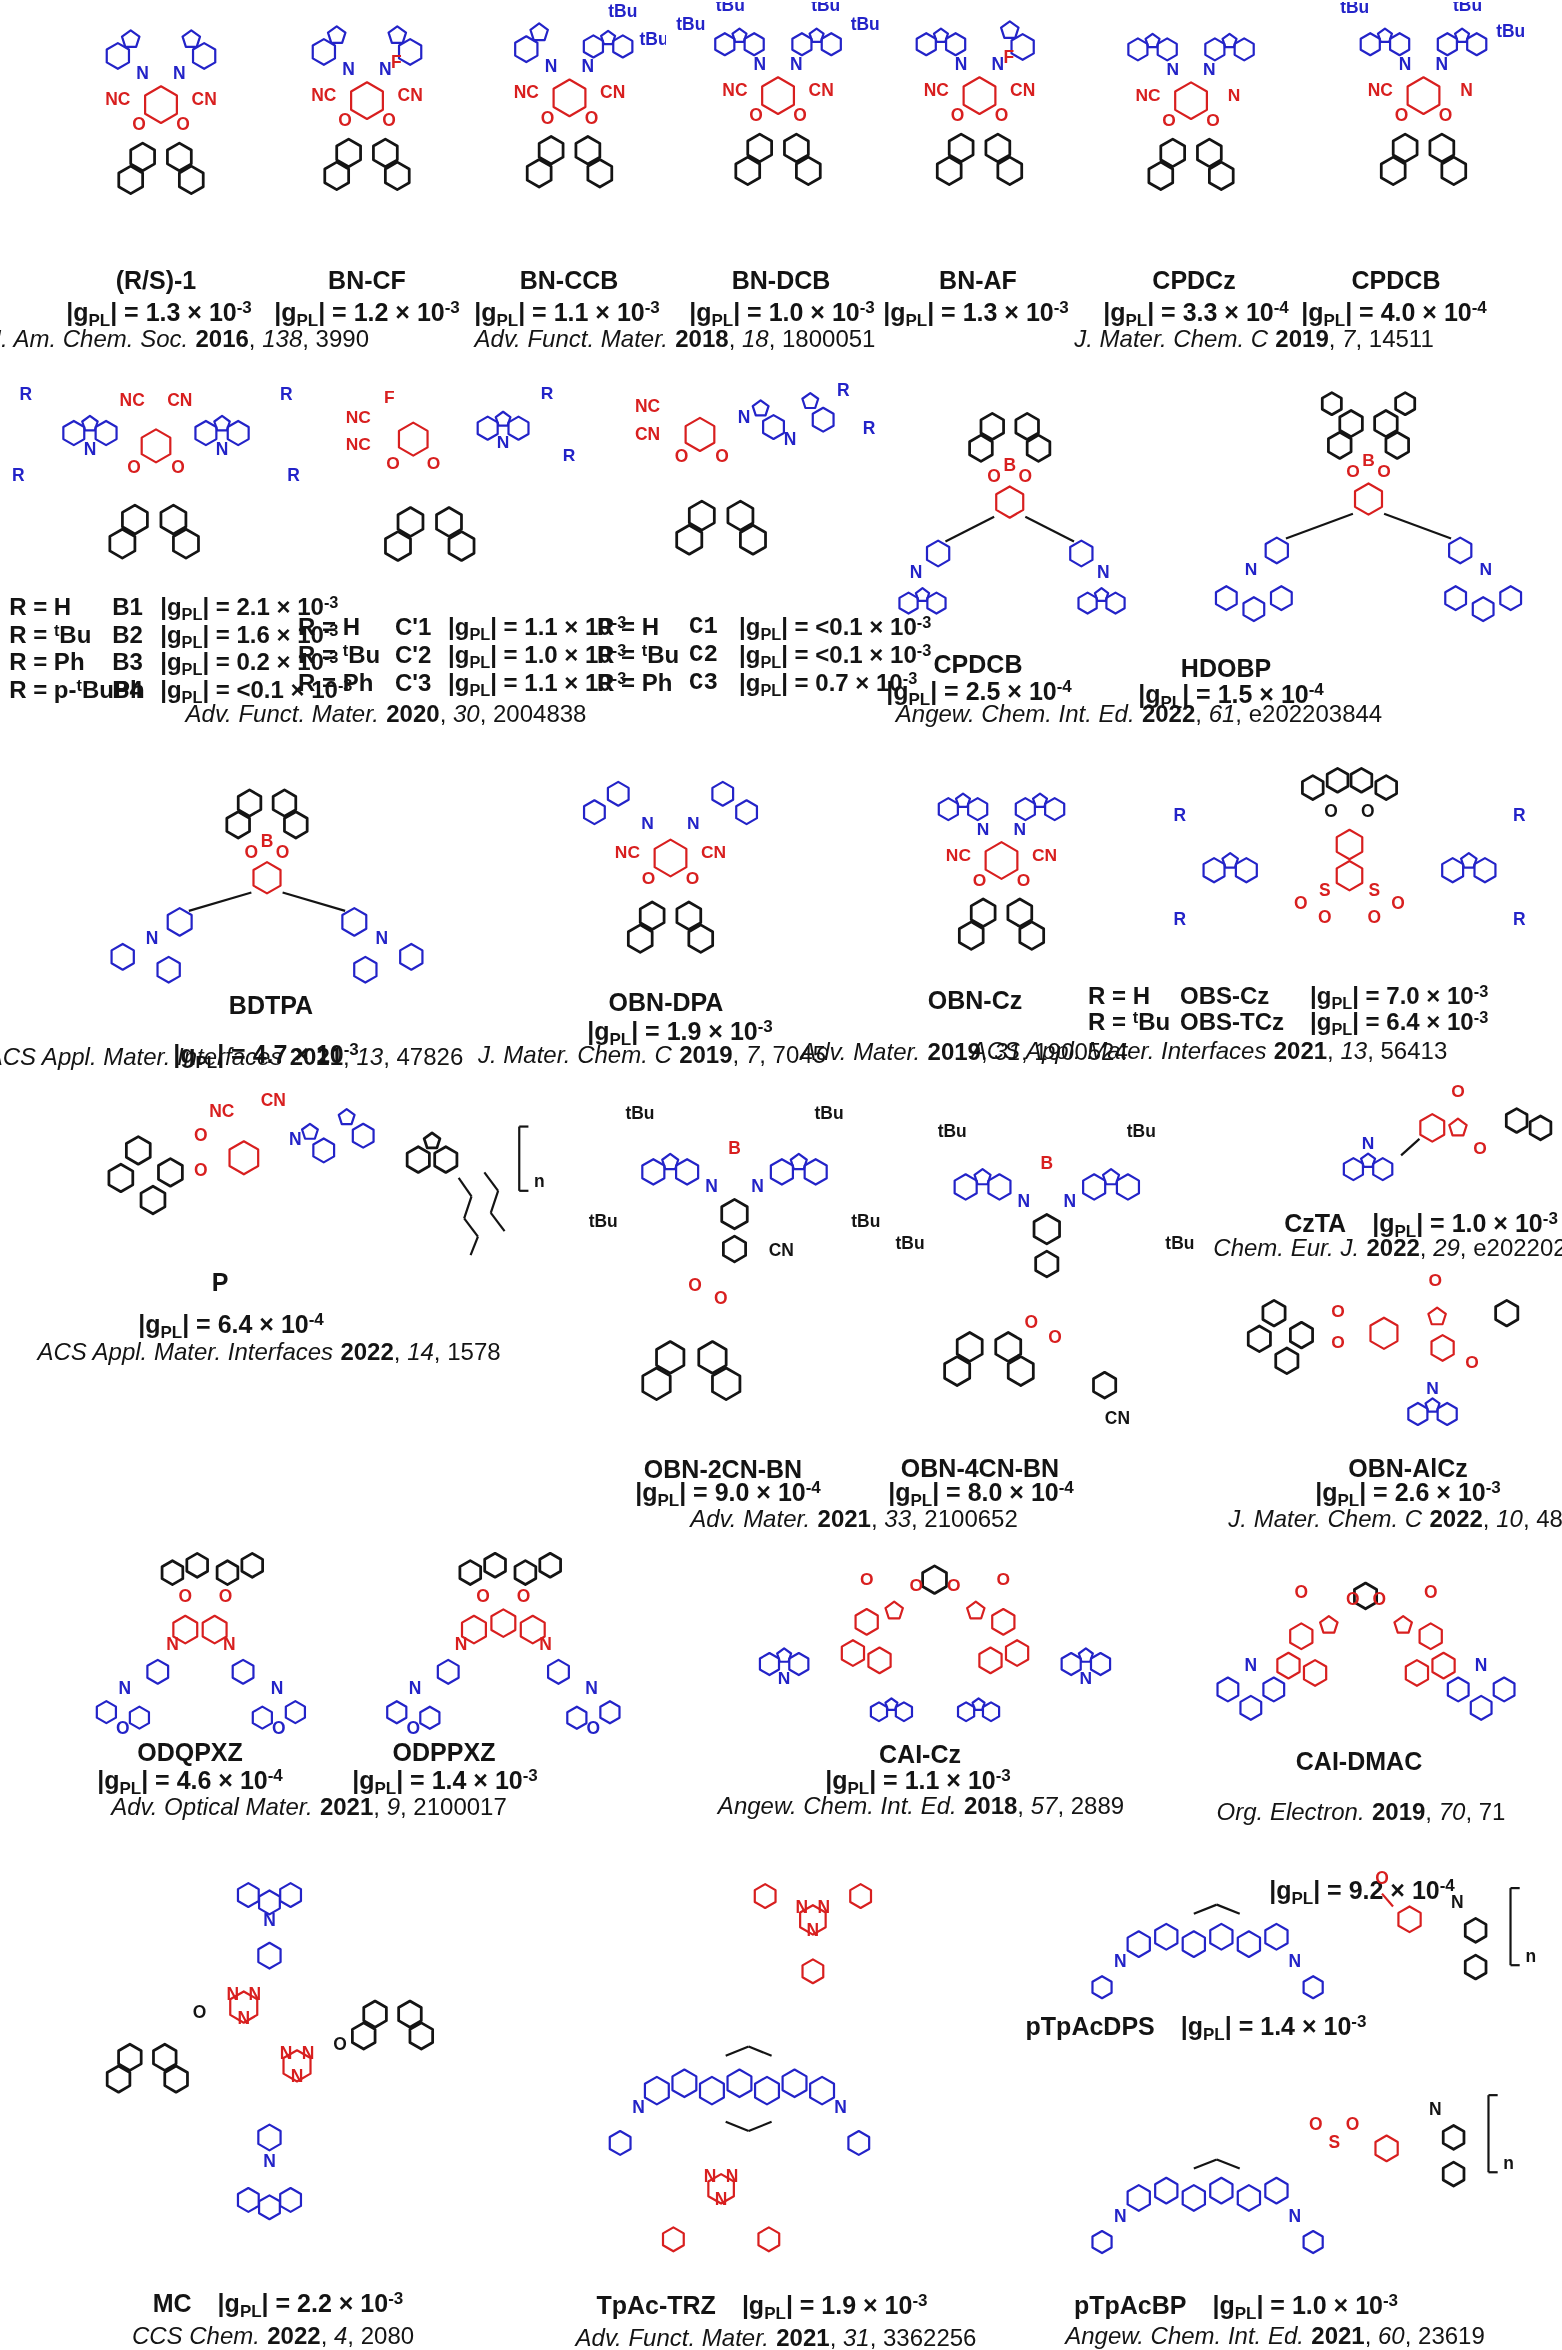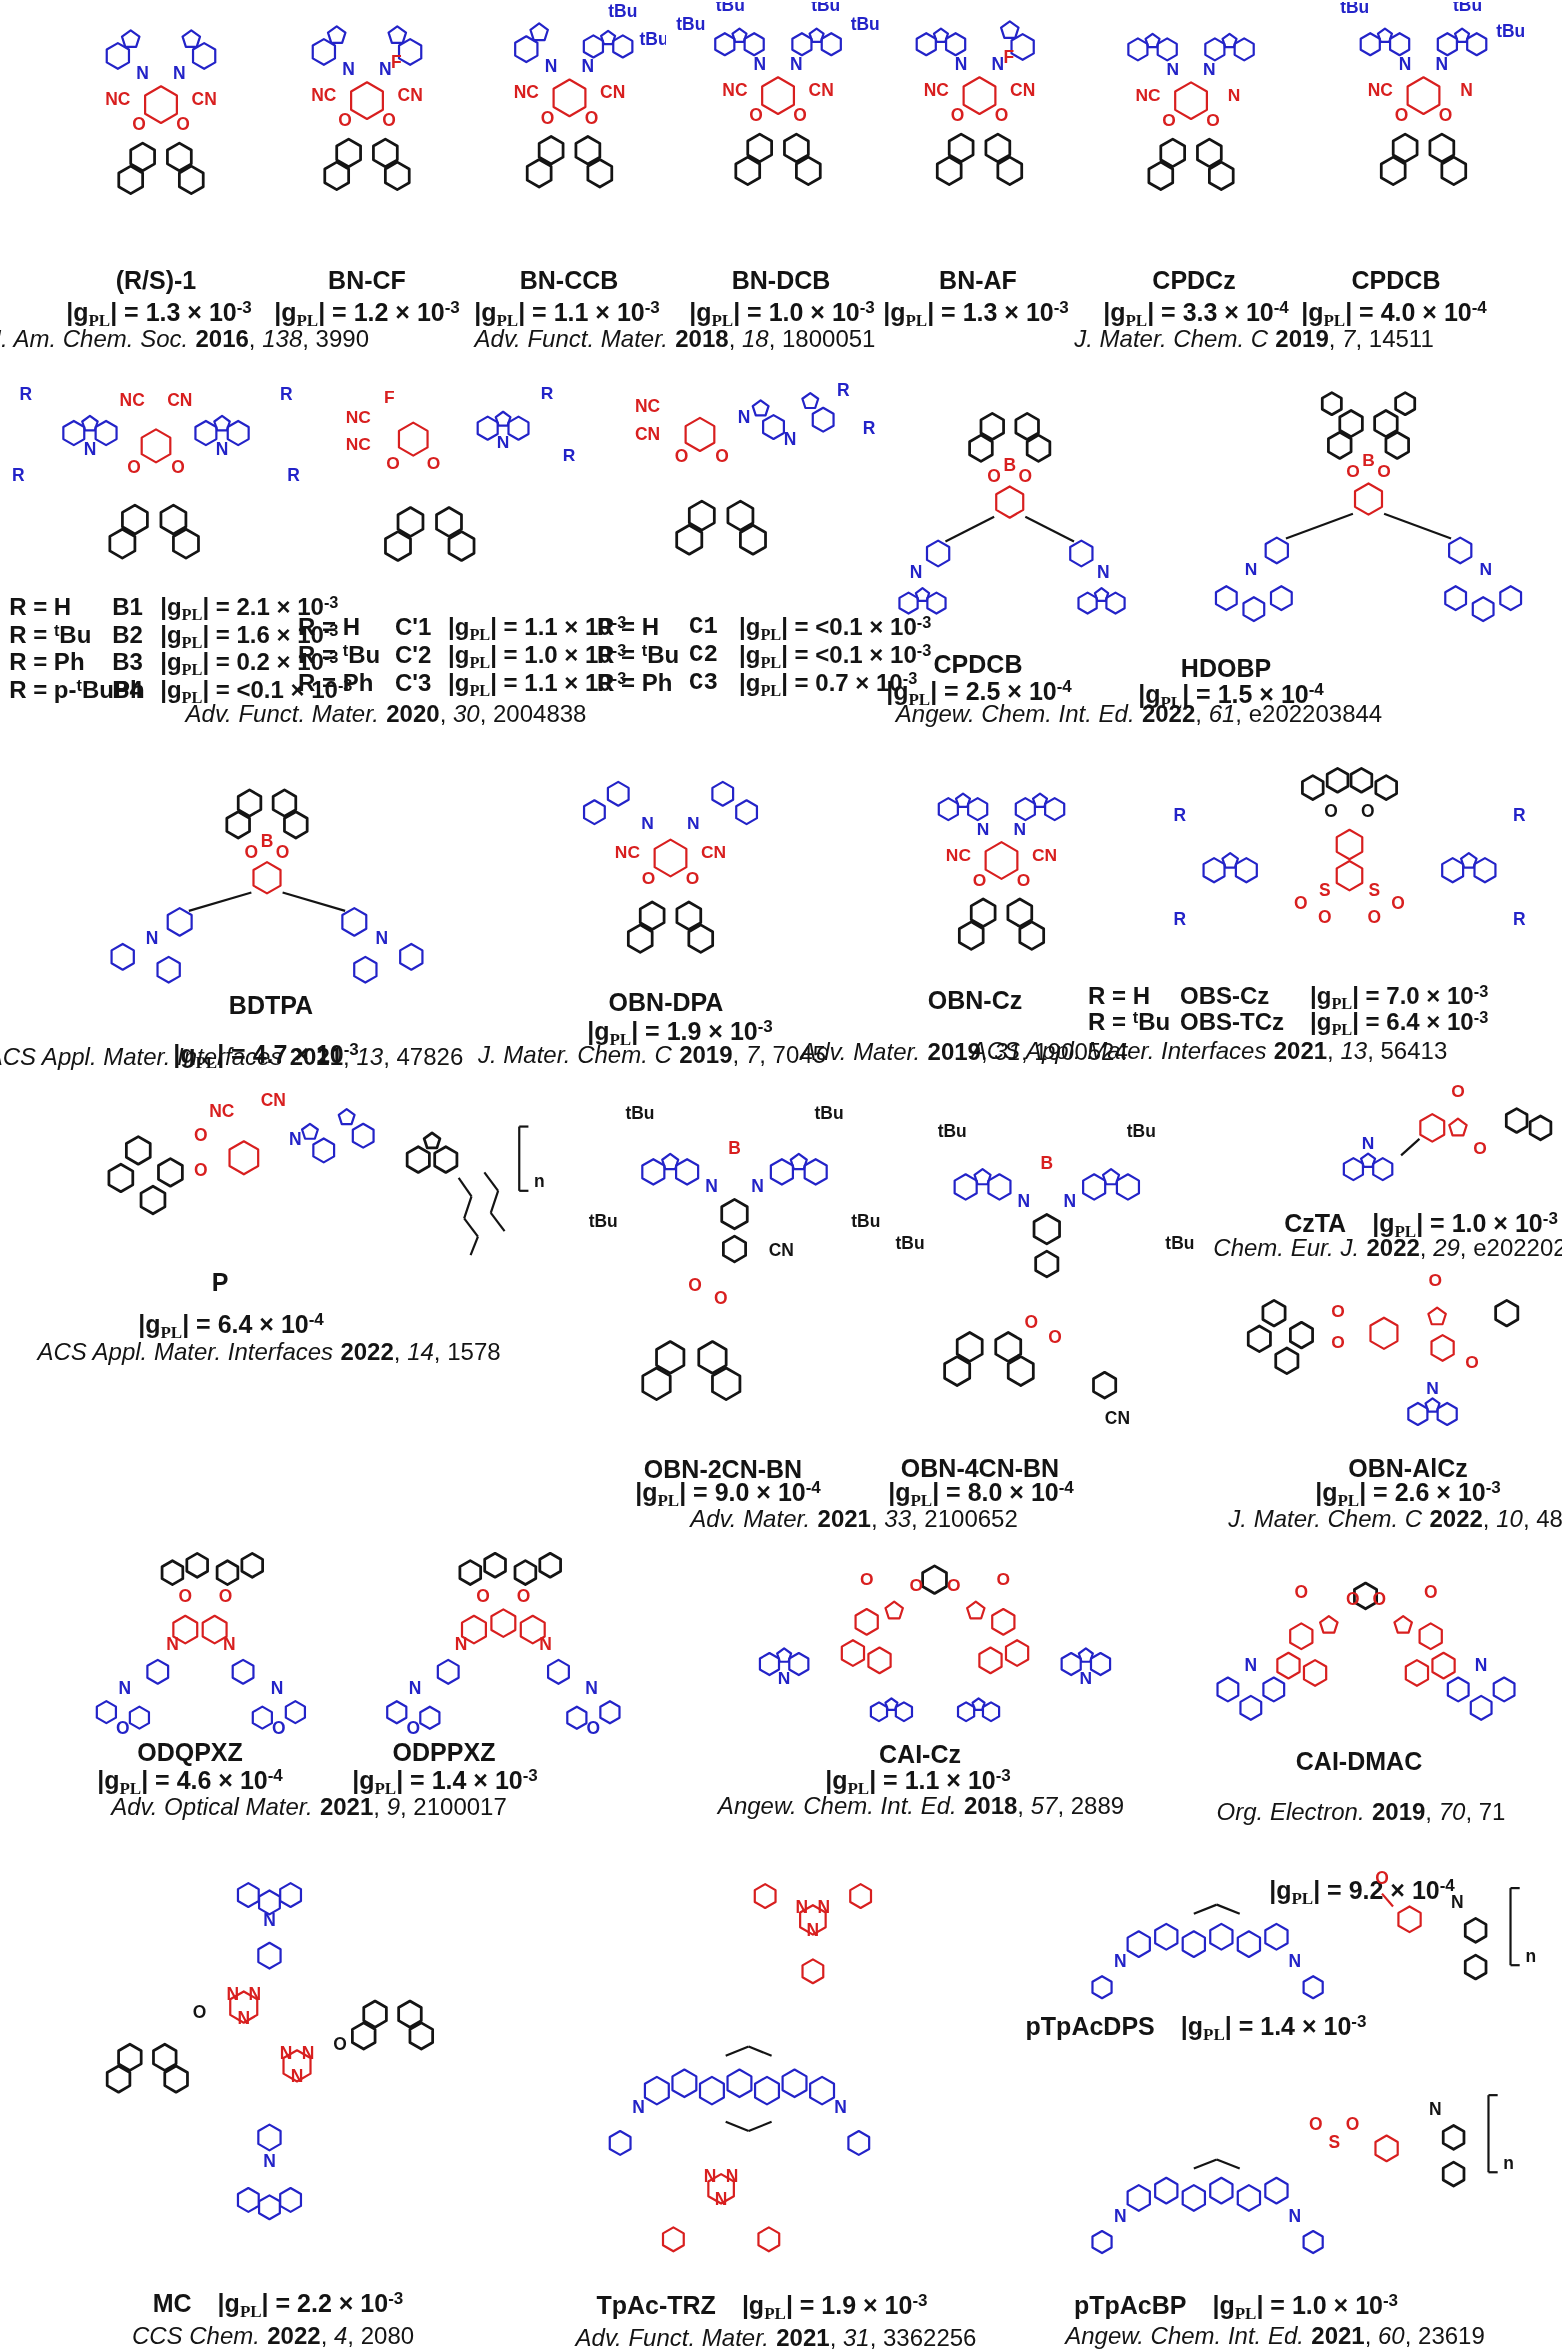--- a/index.html
+++ b/index.html
@@ -15,21 +15,21 @@
   .cite .v::after{content:", ";font-style:normal;}
   .cite .pg{font-style:normal;}
   .trow{position:absolute;font-weight:bold;font-size:24px;white-space:nowrap;display:flex;}
   .trow span{display:inline-block;}
   .tb  .c1{width:103px;} .tb  .c2{width:48px;}
   .tcp .c1{width:97px;} .tcp .c2{width:53px;}
   .tc  .c1{width:92px;} .tc  .c2{width:50px;font-family:Liberation Mono, monospace;}
   .tobs .c1{width:92px;} .tobs .c2{width:130px;}
   sup,sub{font-size:68%;line-height:0;}
   sup{vertical-align:baseline;position:relative;top:-0.45em;}
-  sub{vertical-align:baseline;position:relative;top:0.32em;font-family:Liberation Serif, serif;}
+  sub{vertical-align:baseline;position:relative;top:0.32em;}
   .struct{position:absolute;}
 </style>
 </head>
 <body>
 
 <div class="canvas">
 
   <svg class="struct" style="left:69px;top:11px;width:184px;height:246px" viewBox="0 0 200 268">
       <polygon points="67.0,21.0 76.5,27.9 72.9,39.1 61.1,39.1 57.5,27.9" fill="none" stroke="#2323c8" stroke-width="2.4" stroke-linejoin="round"></polygon>
       <polygon points="53.0,35.0 65.1,42.0 65.1,56.0 53.0,63.0 40.9,56.0 40.9,42.0" fill="none" stroke="#2323c8" stroke-width="2.4" stroke-linejoin="round"></polygon>

